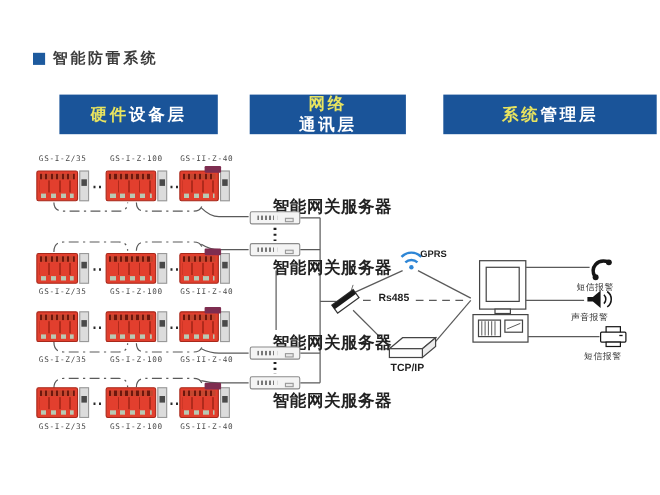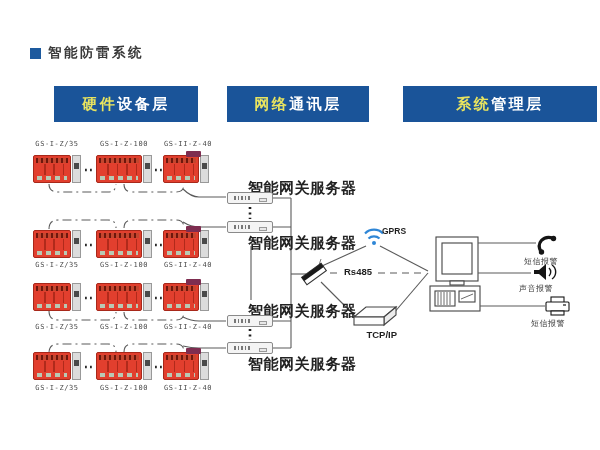--- a/index.html
+++ b/index.html
@@ -150,21 +150,21 @@
 
   <div class="abs title-row">
     <span class="title-sq"></span>
     <span class="title-text">智能防雷系统</span>
   </div>
 
   <div class="abs layer-box" style="left:54px;width:144px;">
     <span class="hl">硬件</span>
       <span>设备层</span>
   </div>
-  <div class="abs layer-box" style="left:227px;width:142px;">
+  <div class="abs layer-box" style="left:227px;width:142px;flex-direction:column;">
     <span class="hl">网络</span>
       <span>通讯层</span>
   </div>
   <div class="abs layer-box" style="left:403px;width:194px;">
     <span class="hl">系统</span>
       <span>管理层</span>
   </div>
 
   <div class="abs dev-label" style="left:25px;top:140px;">GS-I-Z/35</div>
   <div class="abs dev-label" style="left:92px;top:140px;">GS-I-Z-100</div>
@@ -287,19 +287,19 @@
   <div class="server" style="left:227px;top:192px;"></div>
   <div class="server" style="left:227px;top:221px;"></div>
   <div class="abs gw-label" style="left:208px;top:234px;">智能网关服务器</div>
   <div class="abs gw-label" style="left:208px;top:302px;">智能网关服务器</div>
   <div class="server" style="left:227px;top:315px;"></div>
   <div class="server" style="left:227px;top:342px;"></div>
   <div class="abs gw-label" style="left:208px;top:355px;">智能网关服务器</div>
 
   <div class="abs net-label" style="left:382px;top:226px;font-size:8.5px;">GPRS</div>
   <div class="abs net-label rs485" style="left:341px;top:266px;">Rs485</div>
-  <div class="abs net-label" style="left:355px;top:329px;width:42px;text-align:right;font-size:9.5px;">TCP/IP</div>
+  <div class="abs net-label" style="left:355px;top:329px;width:42px;text-align:left;font-size:9.5px;">TCP/IP</div>
 
   <div class="abs out-label" style="left:524px;top:256px;">短信报警</div>
   <div class="abs out-label" style="left:519px;top:283px;">声音报警</div>
   <div class="abs out-label" style="left:531px;top:318px;">短信报警</div>
 
 </div>
 
 </body></html>

